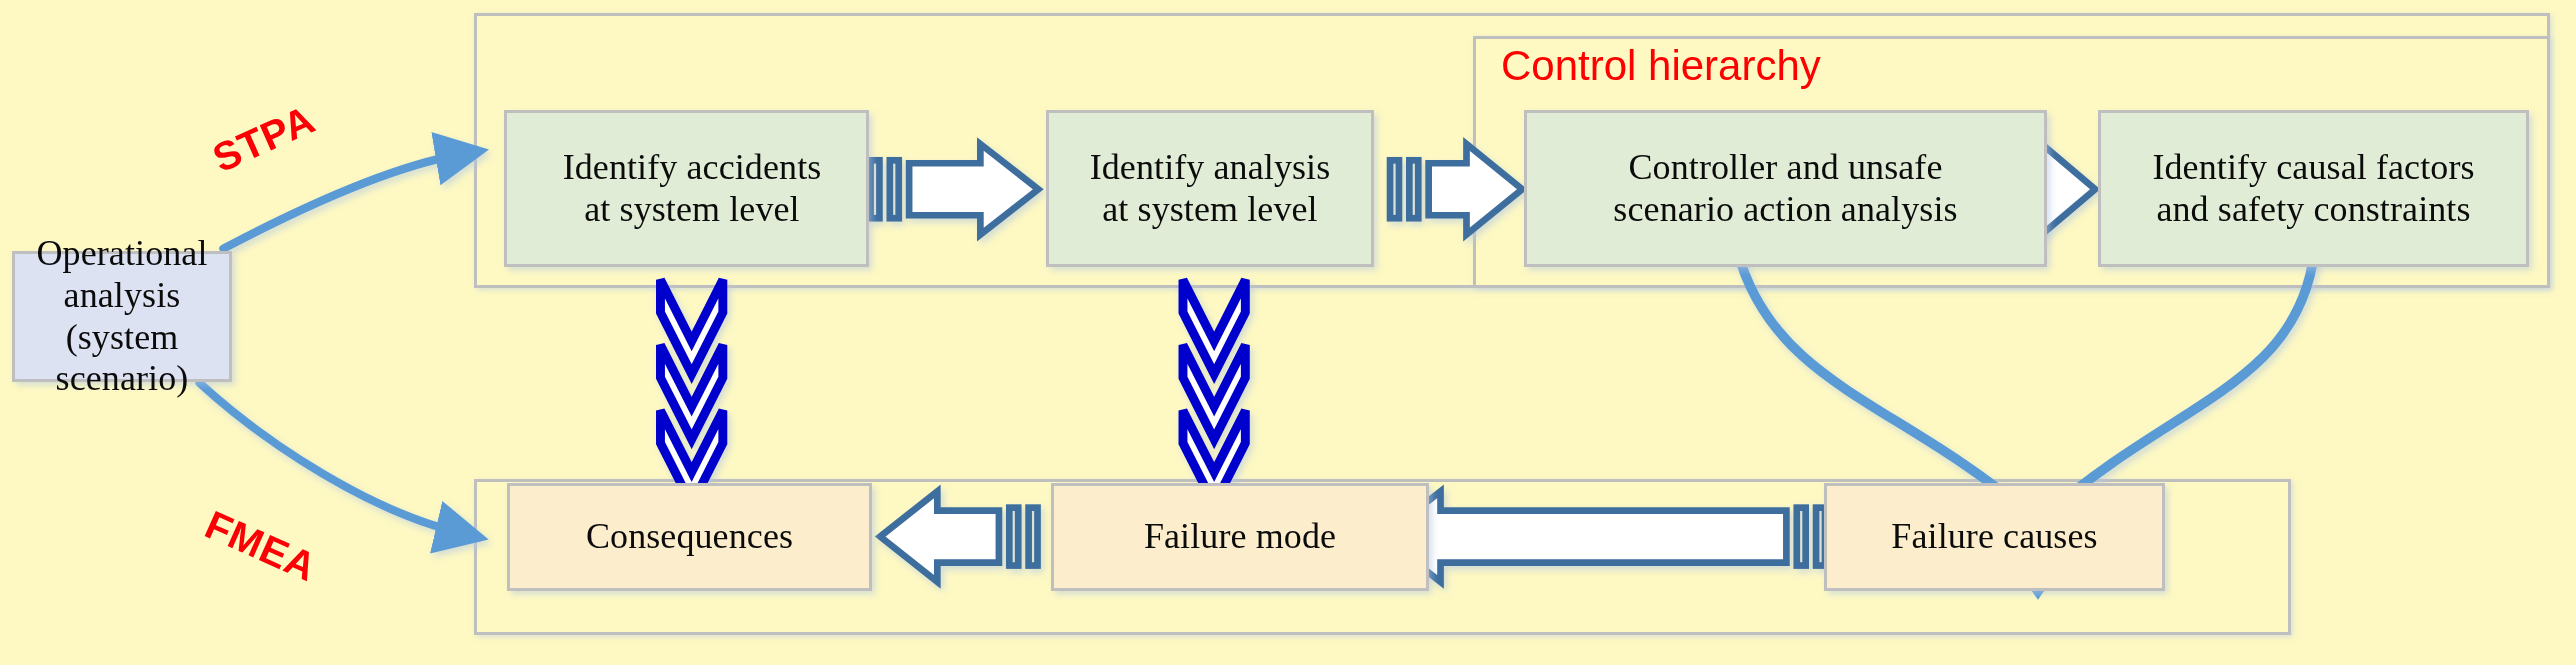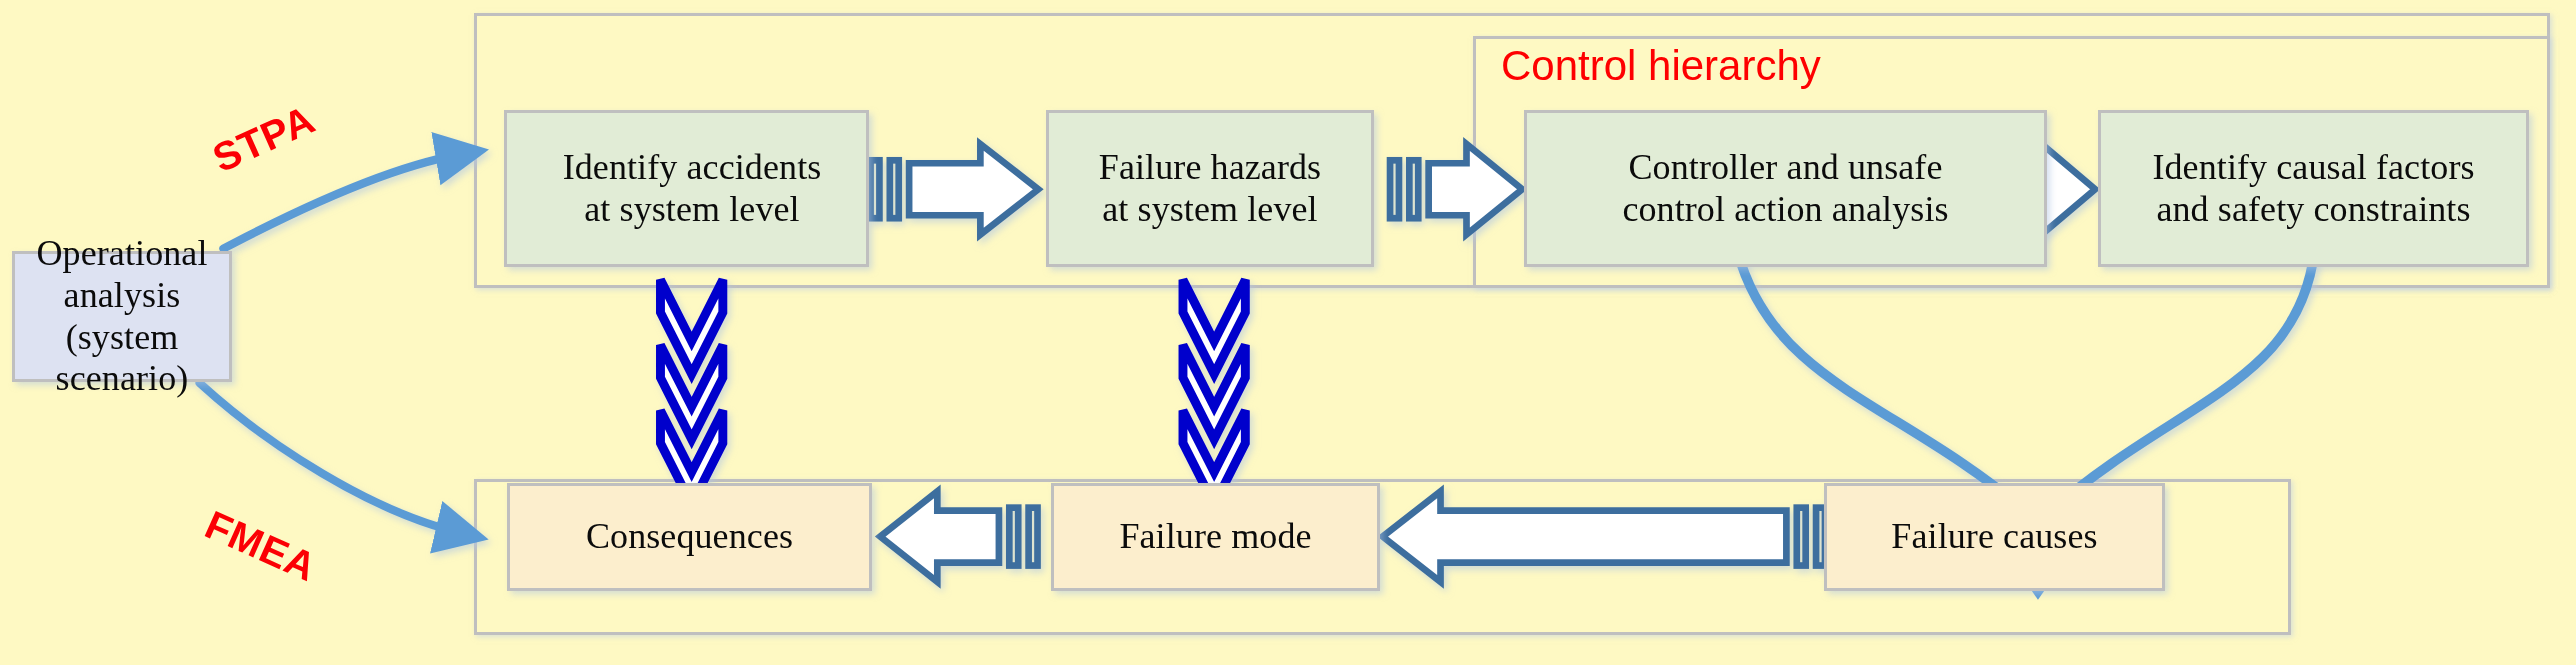--- a/index.html
+++ b/index.html
@@ -151,46 +151,46 @@
 
   <div class="box box-green" style="left:504px;top:110px;width:365px;height:157px;padding-left:11px;">
     <span>
       <span>Identify accidents</span>
       <span>at system level</span>
     </span>
   </div>
 
   <div class="box box-green" style="left:1046px;top:110px;width:328px;height:157px;">
     <span>
-      <span>Failure hazards</span>
+      <span>Identify analysis</span>
       <span>at system level</span>
     </span>
   </div>
 
   <div class="box box-green" style="left:1524px;top:110px;width:523px;height:157px;">
     <span>
       <span>Controller and unsafe</span>
-      <span>control action analysis</span>
+      <span>scenario action analysis</span>
     </span>
   </div>
 
   <div class="box box-cream" style="left:507px;top:483px;width:365px;height:108px;">
     <span>
       <span>Consequences</span>
     </span>
   </div>
 
   <div class="box box-green" style="left:2098px;top:110px;width:431px;height:157px;">
     <span>
       <span>Identify causal factors</span>
       <span>and safety constraints</span>
     </span>
   </div>
 
-  <div class="box box-cream" style="left:1051px;top:483px;width:329px;height:108px;">
+  <div class="box box-cream" style="left:1051px;top:483px;width:378px;height:108px;">
     <span>
       <span>Failure mode</span>
     </span>
   </div>
 
   <div class="box box-cream" style="left:1824px;top:483px;width:341px;height:108px;">
     <span>
       <span>Failure causes</span>
     </span>
   </div>

